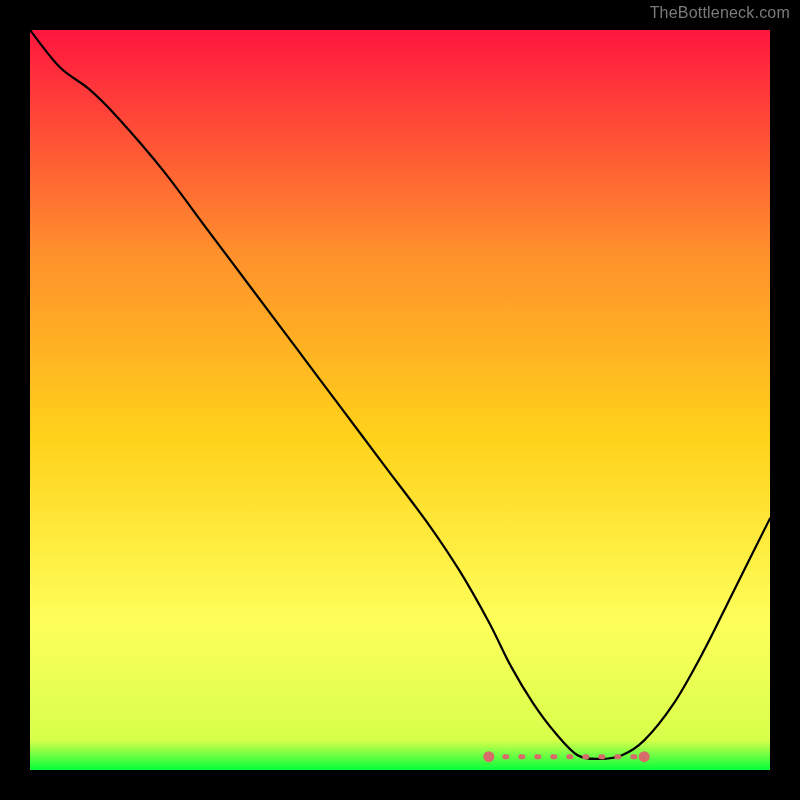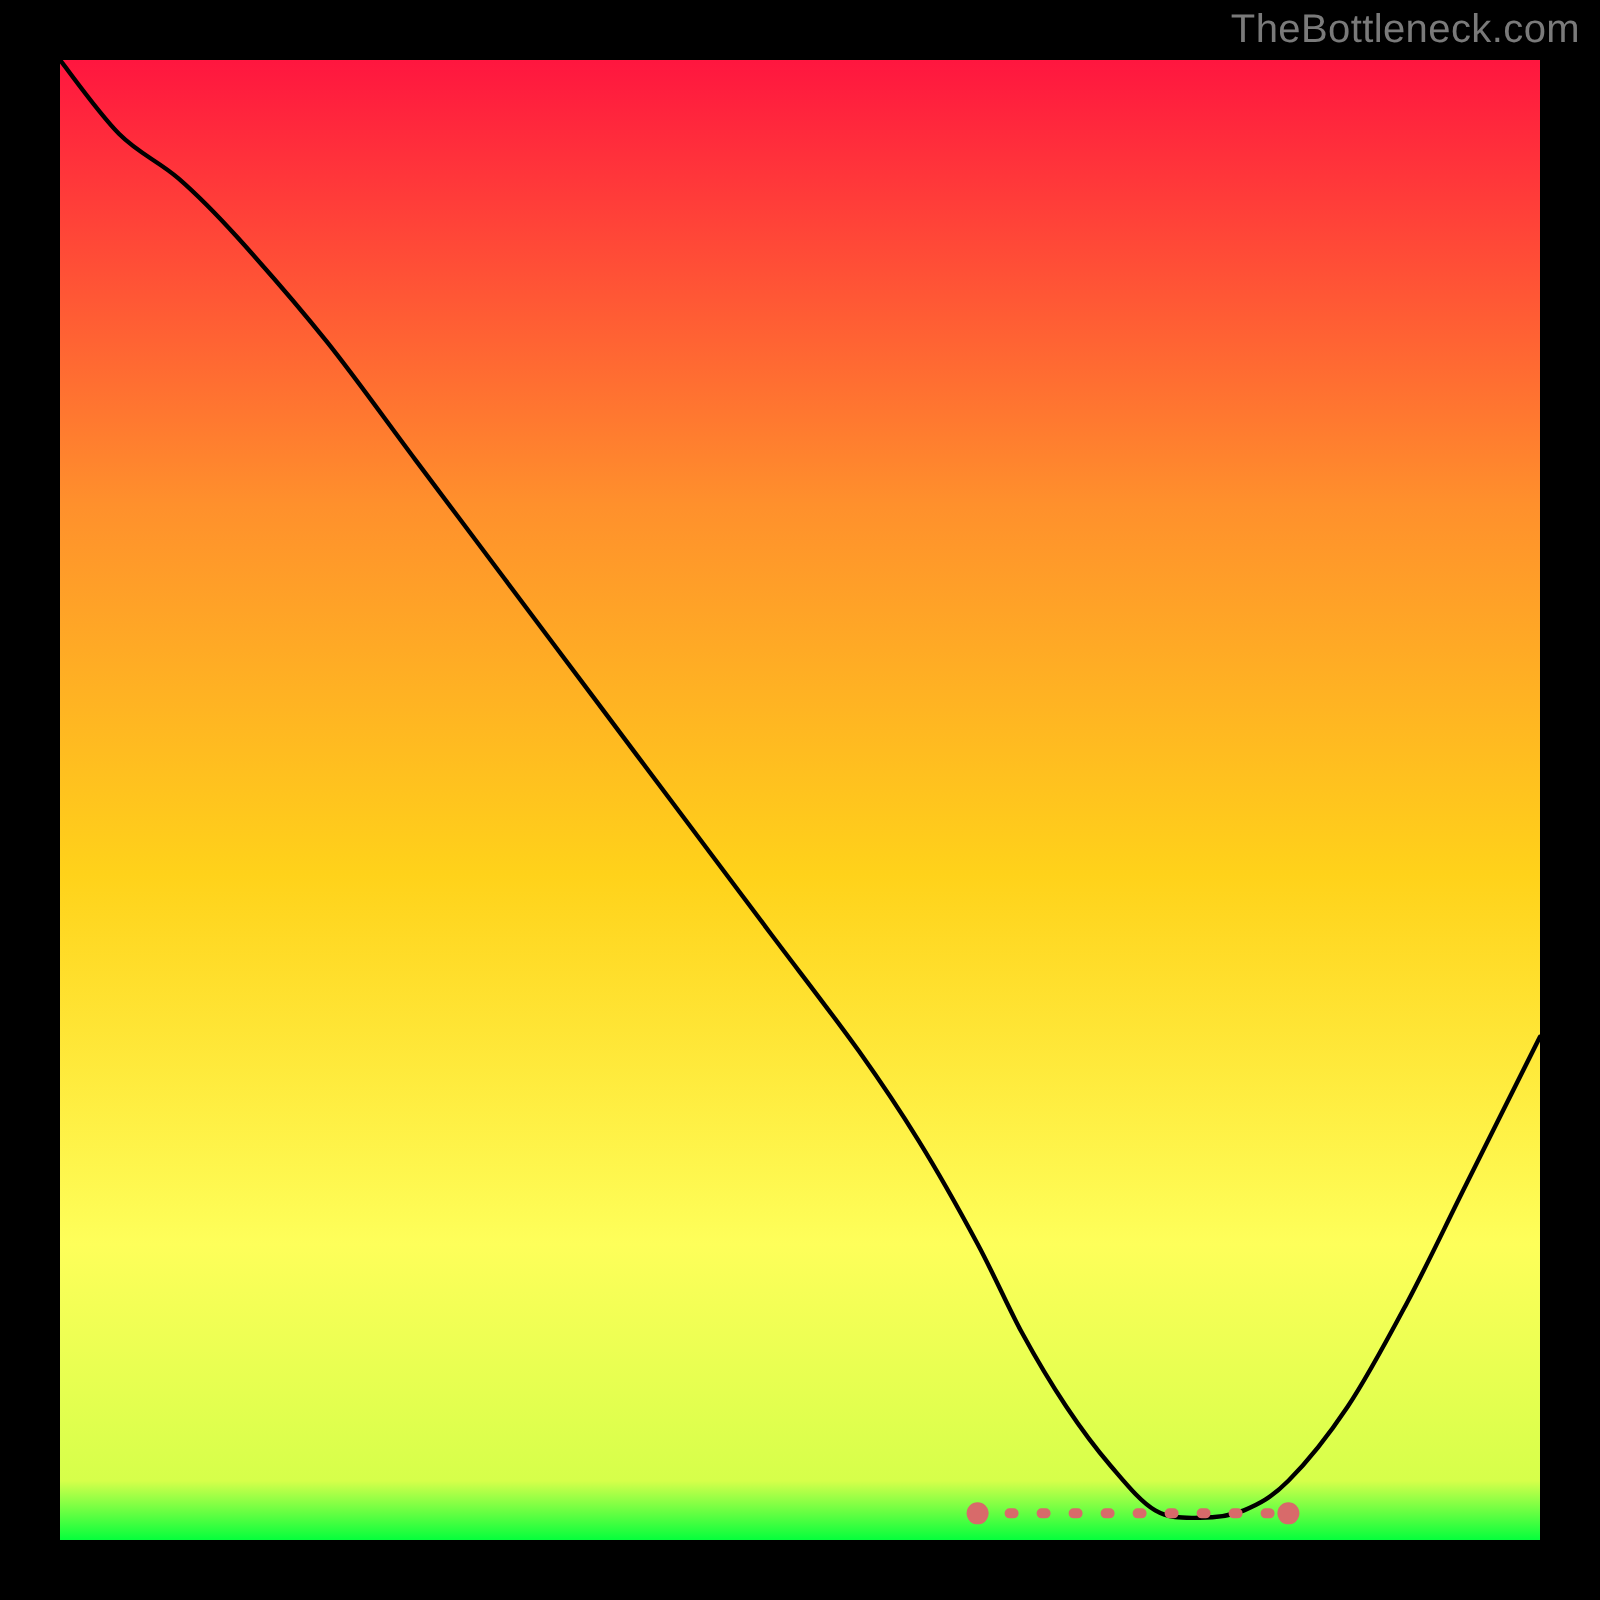--- a/index.html
+++ b/index.html
@@ -11,21 +11,21 @@
     width: 800px;
     height: 800px;
     background: #000;
   }
 
   .watermark {
     position: absolute;
     top: 4px;
     right: 10px;
     color: #7a7a7a;
-    font-size: 20px;
+    font-size: 16px;
     font-weight: 500;
     letter-spacing: 0.2px;
     z-index: 10;
   }
 
   .plot {
     position: absolute;
     left: 30px;
     top: 30px;
     width: 740px;

